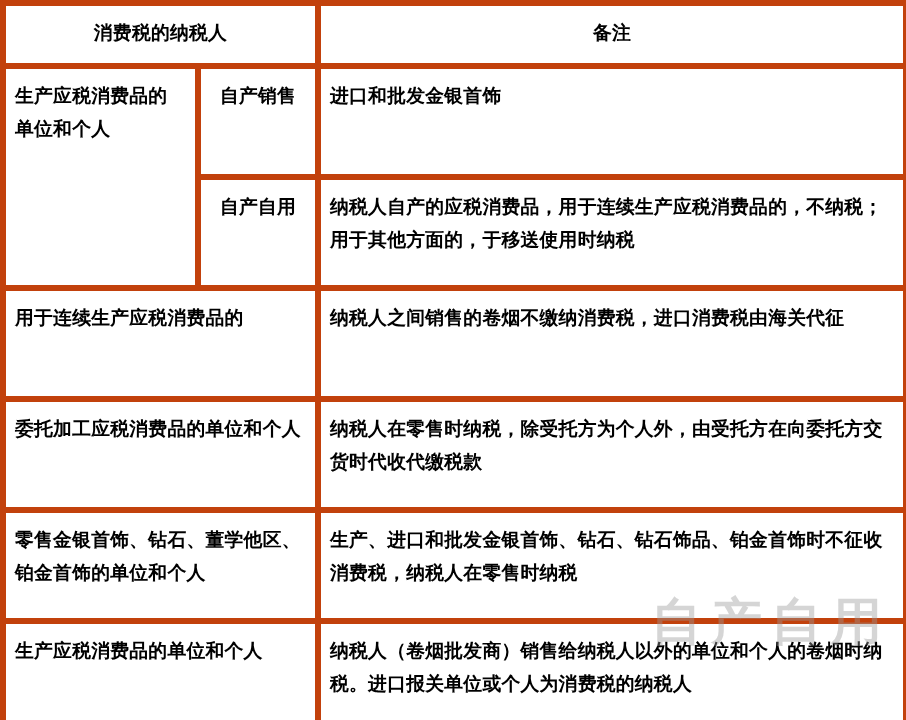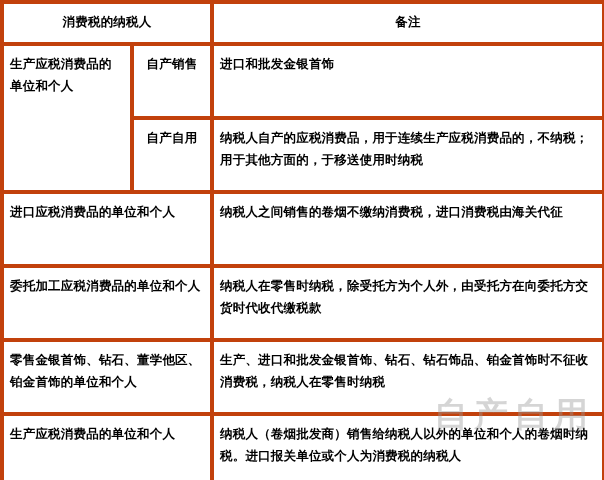--- a/index.html
+++ b/index.html
@@ -126,21 +126,21 @@
         <td class="c-mid mid-cell">自产销售</td>
         <td class="c-note">进口和批发金银首饰</td>
       </tr>
 
       <tr class="row-tall">
         <td class="c-mid mid-cell">自产自用</td>
         <td class="c-note">纳税人自产的应税消费品，用于连续生产应税消费品的，不纳税；用于其他方面的，于移送使用时纳税</td>
       </tr>
 
       <tr class="row-tall">
-        <td class="c-left left-cell" colspan="2">进口应税消费品的单位和个人</td>
+        <td class="c-left left-cell" colspan="2">用于连续生产应税消费品的</td>
         <td class="c-note">纳税人之间销售的卷烟不缴纳消费税，进口消费税由海关代征</td>
       </tr>
 
       <tr class="row-tall">
         <td class="c-left left-cell" colspan="2">委托加工应税消费品的单位和个人</td>
         <td class="c-note">纳税人在零售时纳税，除受托方为个人外，由受托方在向委托方交货时代收代缴税款</td>
       </tr>
 
       <tr class="row-tall">
         <td class="c-left left-cell" colspan="2">零售金银首饰、钻石、董学他区、铂金首饰的单位和个人</td>

